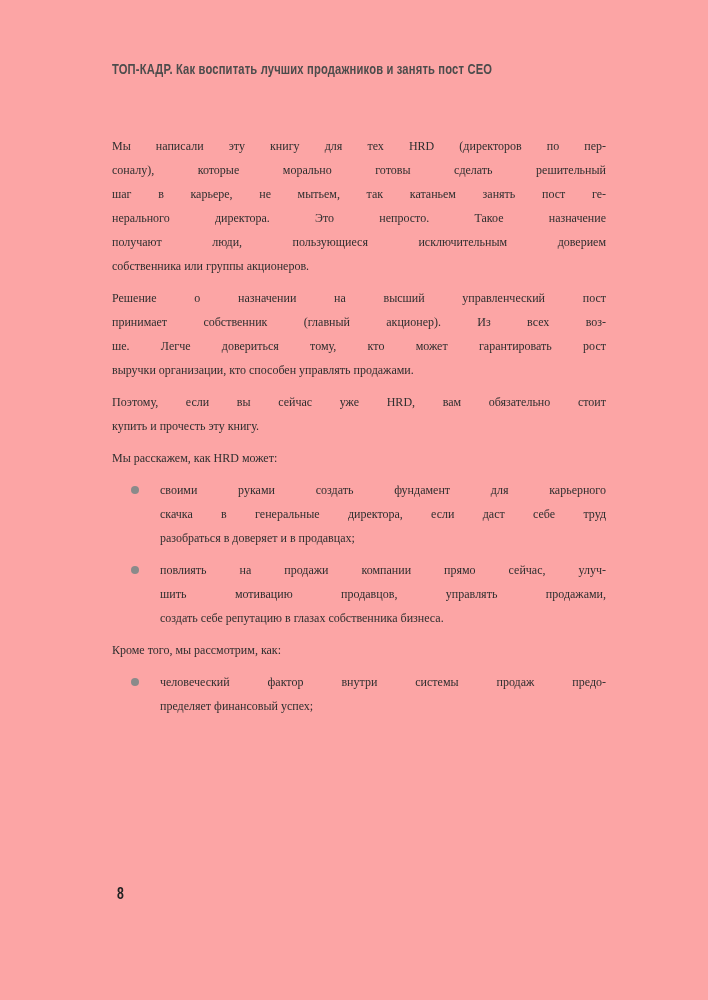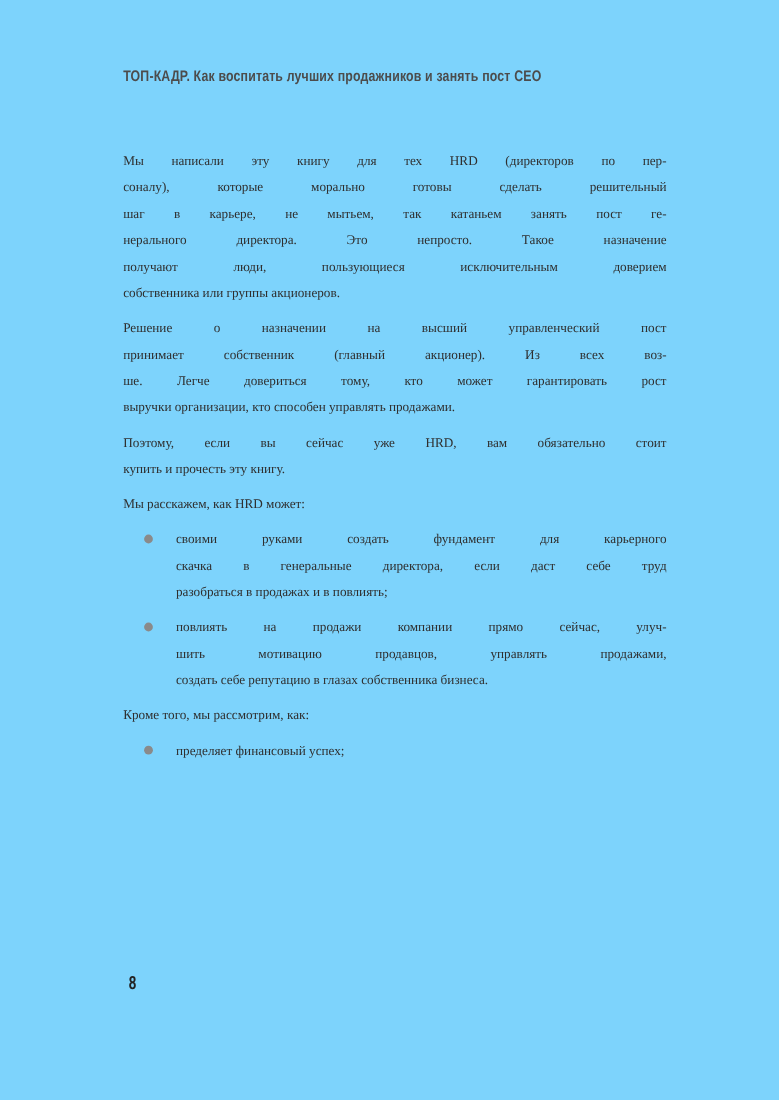--- a/index.html
+++ b/index.html
@@ -4,21 +4,21 @@
 <style>
   html, body {
     margin: 0;
     padding: 0;
     background: #ffffff;
   }
   .page {
     position: relative;
     width: 708px;
     height: 1000px;
-    background: #7dd3fc;
+    background: #fca5a5;
     overflow: hidden;
     font-family: "Liberation Serif", serif;
   }
   .running-header {
     position: absolute;
     left: 112px;
     top: 61px;
     font-family: "Liberation Sans", sans-serif;
     font-weight: bold;
     font-size: 14px;
@@ -117,37 +117,38 @@
 
     <div class="para">
       <div class="lline">Мы расскажем, как HRD может:</div>
     </div>
 
     <ul class="blist">
       <li class="bitem">
         <span class="bullet-dot"></span>
         <div class="jline">своими руками создать фундамент для карьерного</div>
         <div class="jline">скачка в генеральные директора, если даст себе труд</div>
-        <div class="lline">разобраться в продажах и в повлиять;</div>
+        <div class="lline">разобраться в доверяет и в продавцах;</div>
       </li>
       <li class="bitem">
         <span class="bullet-dot"></span>
         <div class="jline">повлиять на продажи компании прямо сейчас, улуч-</div>
         <div class="jline">шить мотивацию продавцов, управлять продажами,</div>
         <div class="lline">создать себе репутацию в глазах собственника бизнеса.</div>
       </li>
     </ul>
 
     <div class="para">
       <div class="lline">Кроме того, мы рассмотрим, как:</div>
     </div>
 
     <ul class="blist">
       <li class="bitem">
         <span class="bullet-dot"></span>
+        <div class="jline">человеческий фактор внутри системы продаж предо-</div>
         <div class="lline">пределяет финансовый успех;</div>
       </li>
     </ul>
 
   </div>
 
   <div class="page-number">8</div>
 
 </div>
 

